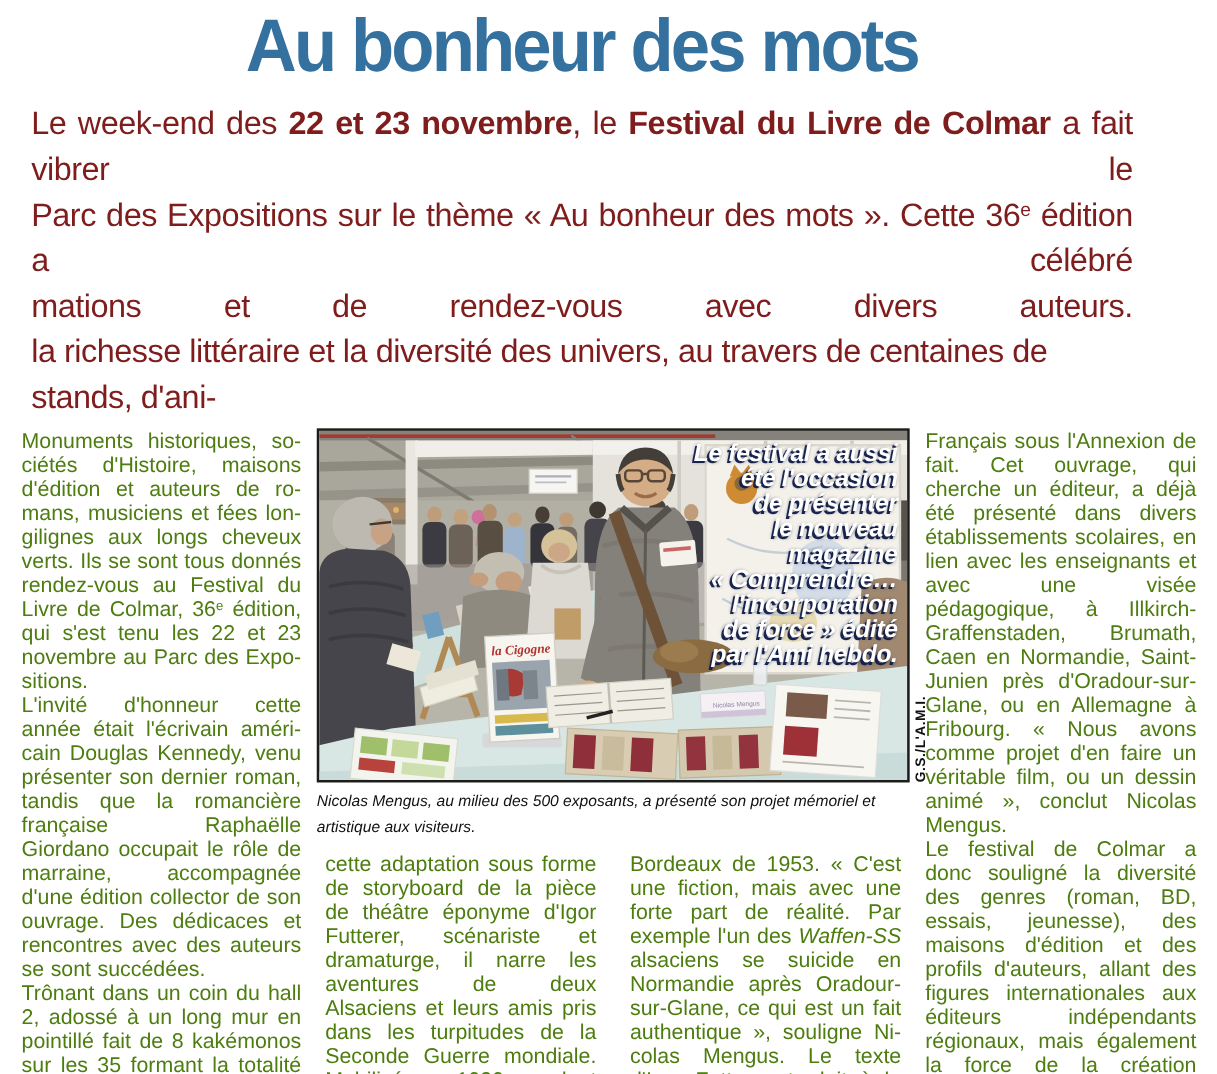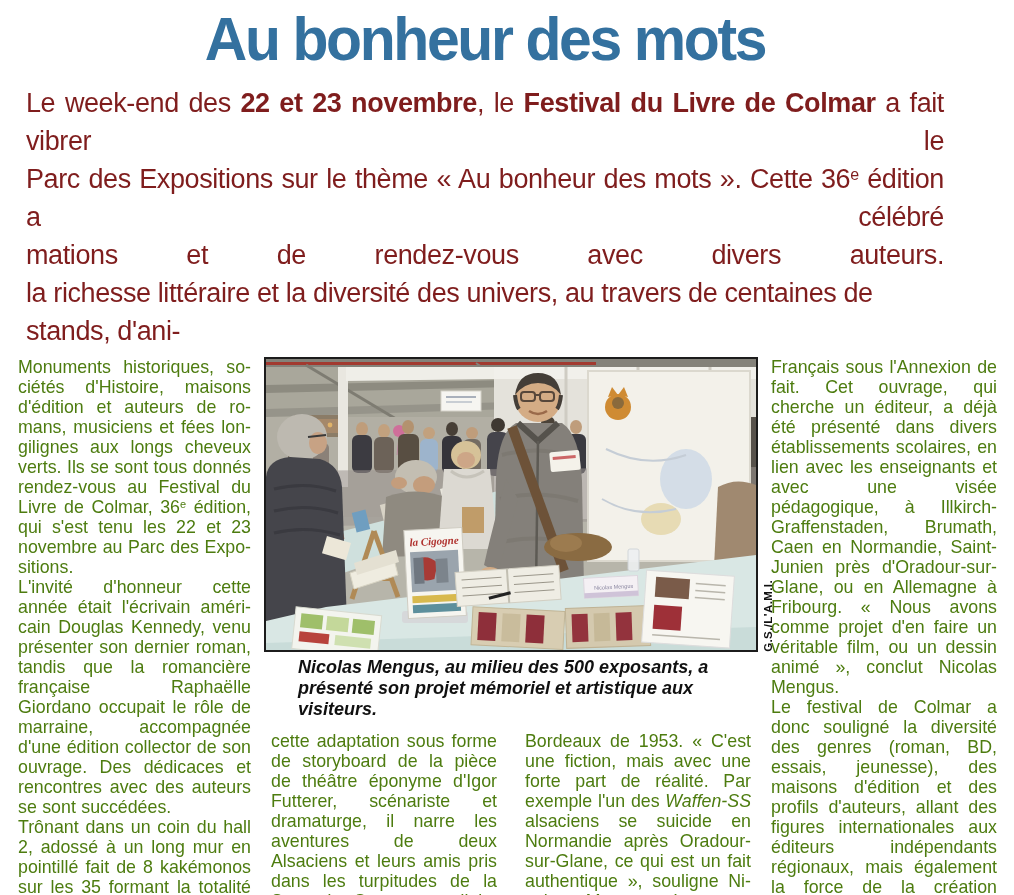--- a/index.html
+++ b/index.html
@@ -59,22 +59,22 @@
     text-shadow:-2px 2px 0 rgba(16,28,74,0.95), -1px 1px 3px rgba(5,10,40,0.6);
     z-index:3;
   }
   .photo-credit {
     position:absolute; right:-16px; bottom:0;
     writing-mode:vertical-rl; transform:rotate(180deg);
     font-size:11.5px; font-weight:bold; color:#111; letter-spacing:0.4px;
     white-space:nowrap;
   }
   .caption {
-    margin-top:5px; font-weight:bold; font-style:italic;
-    font-size:18px; line-height:21px; color:#101010;margin-left:34px;
+    margin-top:5px; font-weight:normal; font-style:italic;
+    font-size:13px; line-height:21px; color:#101010;
   }
 
   .midcols {
     display:grid; grid-template-columns:1fr 1fr; column-gap:28px;
     padding:0 7px; margin-top:11px;
   }
 </style>
 </head>
 <body>
 
@@ -295,20 +295,21 @@
 
             <ellipse cx="312" cy="188" rx="34" ry="14" fill="#8a6b42"></ellipse>
             <ellipse cx="300" cy="184" rx="16" ry="9" fill="#9c7b4f"></ellipse>
             <g transform="rotate(-3 344 228)">
               <rect x="318" y="218" width="54" height="20" fill="#f4f0f4" stroke="#ddd6de"></rect>
               <text x="328" y="230" font-size="5.5" fill="#8a86a0">Nicolas Mengus</text>
               <rect x="318" y="233" width="54" height="5" fill="#cfc3d8"></rect>
             </g>
             <rect x="362" y="190" width="11" height="22" rx="2" fill="#eef0f2" stroke="#cfd4d8" opacity="0.9"></rect>
           </svg>
+          <div class="overlay-quote">Le festival a aussi<br>été l'occasion<br>de présenter<br>le nouveau<br>magazine<br>« Comprendre…<br>l'incorporation<br>de force » édité<br>par l'Ami hebdo.</div>
         </div>
         <div class="photo-credit">G.S./L'A.M.I.</div>
       </div>
       <div class="caption">Nicolas Mengus, au milieu des 500 exposants, a présenté son projet mémoriel et artistique aux visiteurs.</div>
       <div class="midcols">
         <div>
             <p class="par">cette adaptation sous forme de storyboard de la pièce de théâtre éponyme d'Igor Fut­terer, scénariste et drama­turge, il narre les aventures de deux Alsaciens et leurs amis pris dans les turpitudes de la Seconde Guerre mon­diale. Mobilisés en 1939, pendant que la population est évacuée, puis incorporés de force dans la , l'un d'eux finit sur le banc des accusés au procès de</p>
           </div>
         <div>
             <p class="par">Bordeaux de 1953. <b>« C'est une fiction, mais avec une forte part de réalité. Par exemple l'un des <i>Waffen-SS</i> alsaciens se suicide en Normandie après Oradour-sur-Glane, ce qui est un fait authentique »</b>, souligne Ni­colas Mengus. Le texte d'Igor Futterer, traduit à la fois le storyboard en français et en allemand, permet de bien cerner les douleurs, les peines et les enjeux des</p>

